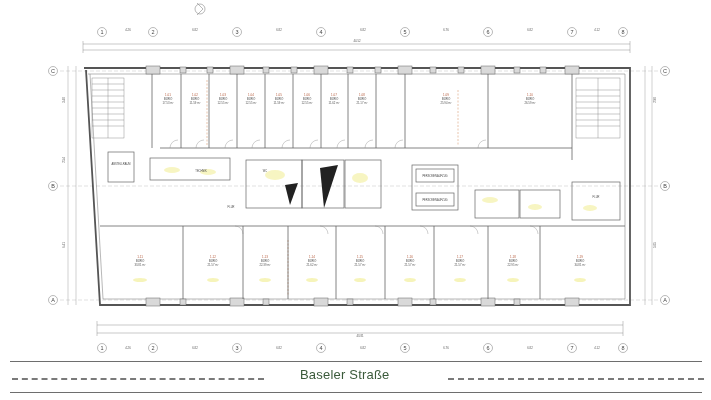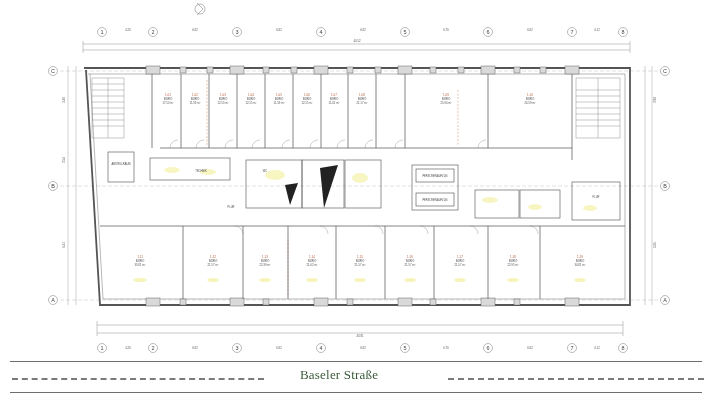--- a/index.html
+++ b/index.html
@@ -6,21 +6,21 @@
   body { width:711px; height:400px; overflow:hidden; position:relative; font-family:"Liberation Sans", sans-serif; }
   #plan { position:absolute; left:0; top:0; width:711px; height:400px; }
   .axis-label { font-family:"Liberation Sans", sans-serif; font-size:5.5px; fill:#444; text-anchor:middle; dominant-baseline:central; }
   .dim { font-family:"Liberation Sans", sans-serif; font-size:2.8px; fill:#555; text-anchor:middle; }
   .room-no { font-family:"Liberation Sans", sans-serif; font-size:3px; fill:#b55a3a; text-anchor:middle; }
   .room-name { font-family:"Liberation Sans", sans-serif; font-size:3px; fill:#555; text-anchor:middle; }
   .room-area { font-family:"Liberation Sans", sans-serif; font-size:2.8px; fill:#555; text-anchor:middle; }
   .lift { font-family:"Liberation Sans", sans-serif; font-size:2.6px; fill:#444; text-anchor:middle; }
   .corr { font-family:"Liberation Sans", sans-serif; font-size:2.6px; fill:#444; text-anchor:middle; }
   .street-band { position:absolute; left:10px; top:361px; width:692px; height:30px; border-top:1px solid #6e6e6e; border-bottom:1px solid #6e6e6e; }
-  .street-name { position:absolute; left:300px; top:367px; font-family:Liberation Serif, serif; font-size:13px; color:#3a5a3a; letter-spacing:0.2px; }
+  .street-name { position:absolute; left:300px; top:367px; font-family:Liberation Sans, sans-serif; font-size:13px; color:#3a5a3a; letter-spacing:0.2px; }
   .dash-row { position:absolute; top:378px; height:0; border-top:2px dashed #7a7a7a; }
 </style>
 </head>
 <body>
 
 <svg id="plan" viewBox="0 0 711 400" xmlns="http://www.w3.org/2000/svg">
 
   <g>
     <circle cx="200" cy="9" r="5" fill="none" stroke="#888" stroke-width="0.6"></circle>
     <path d="M197 3 L203 9 L197 15" fill="none" stroke="#888" stroke-width="0.6"></path>

